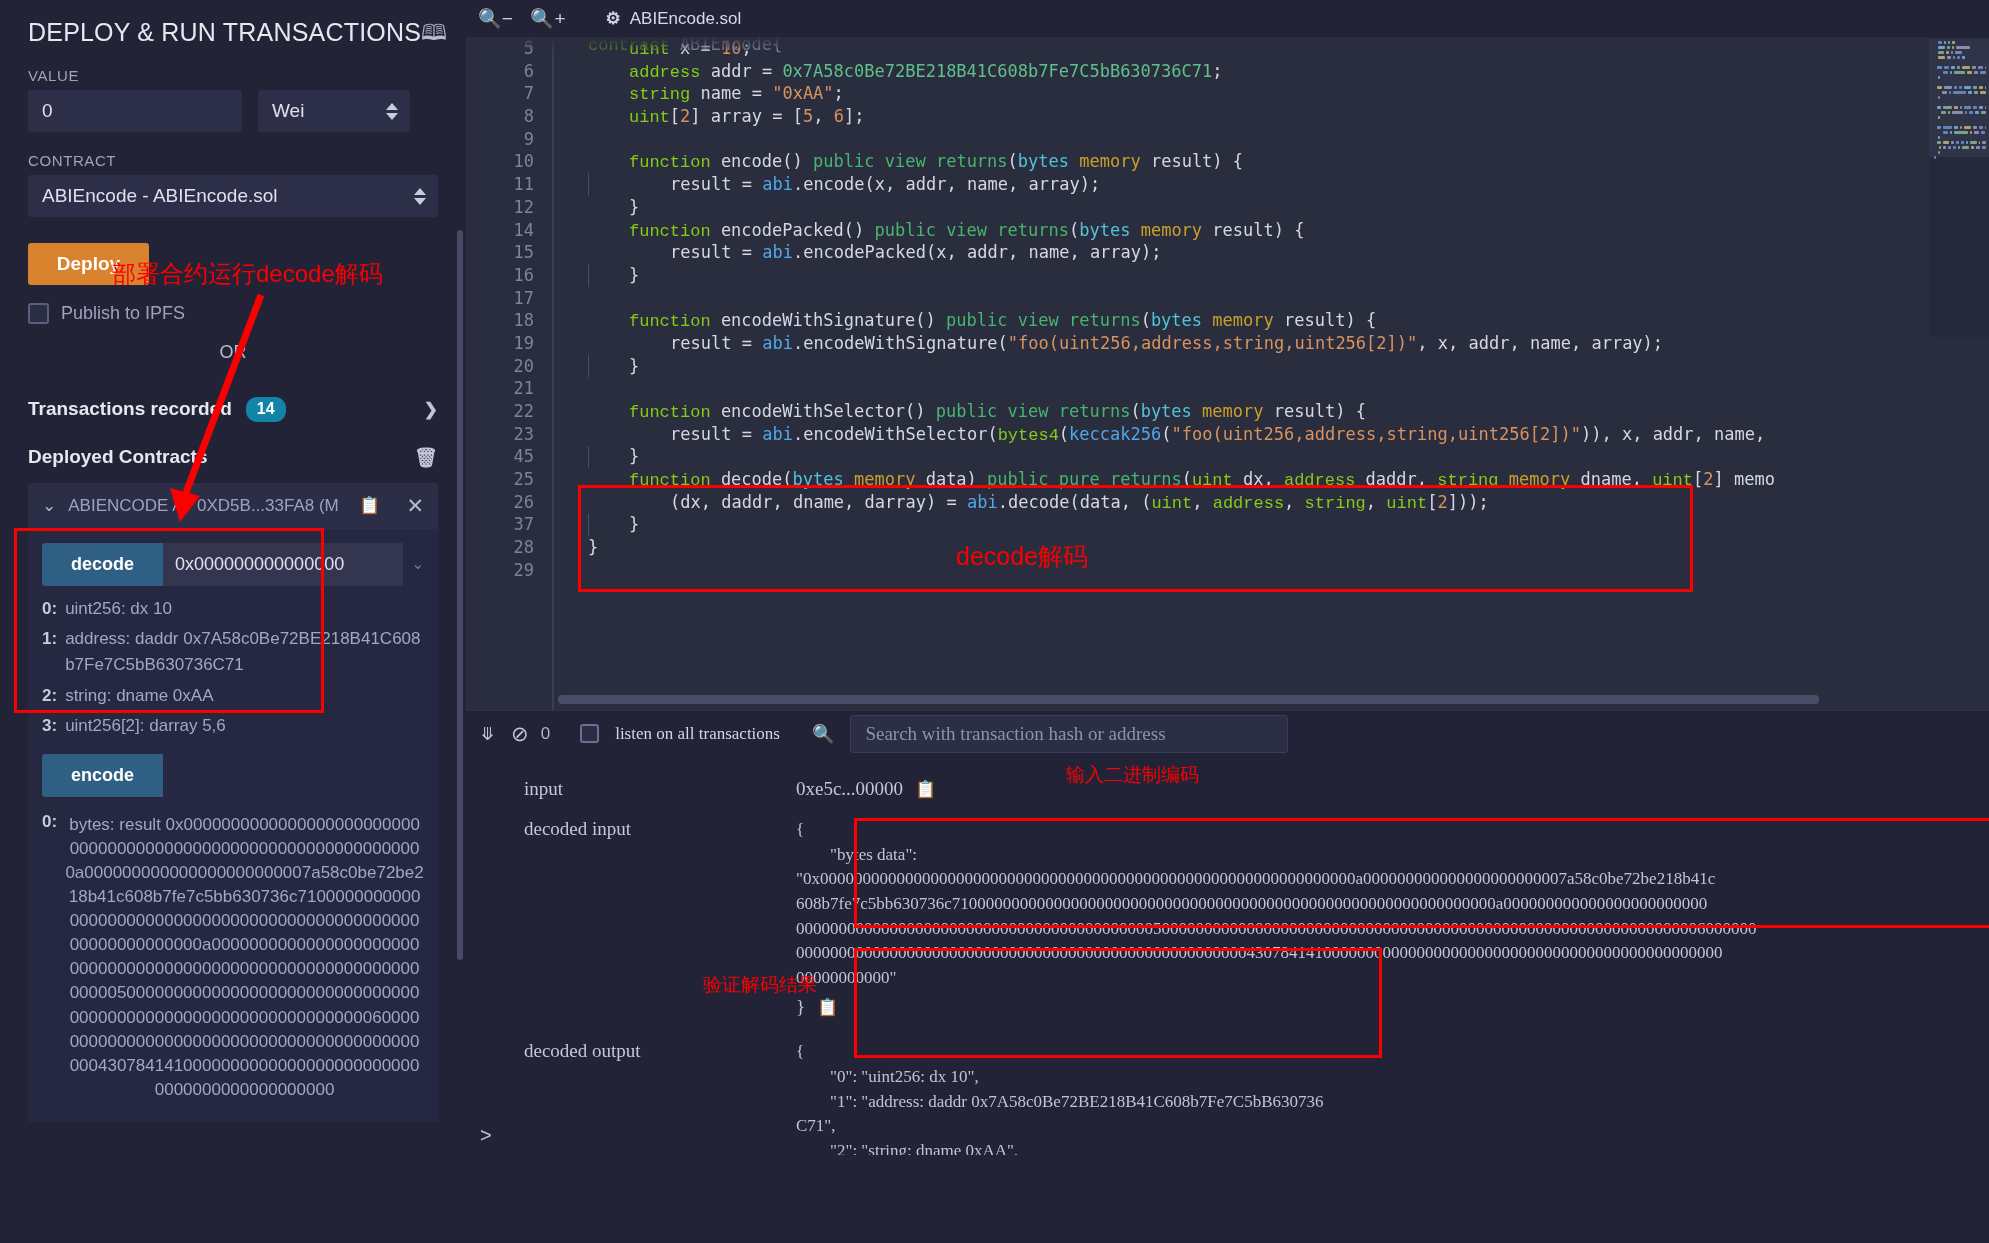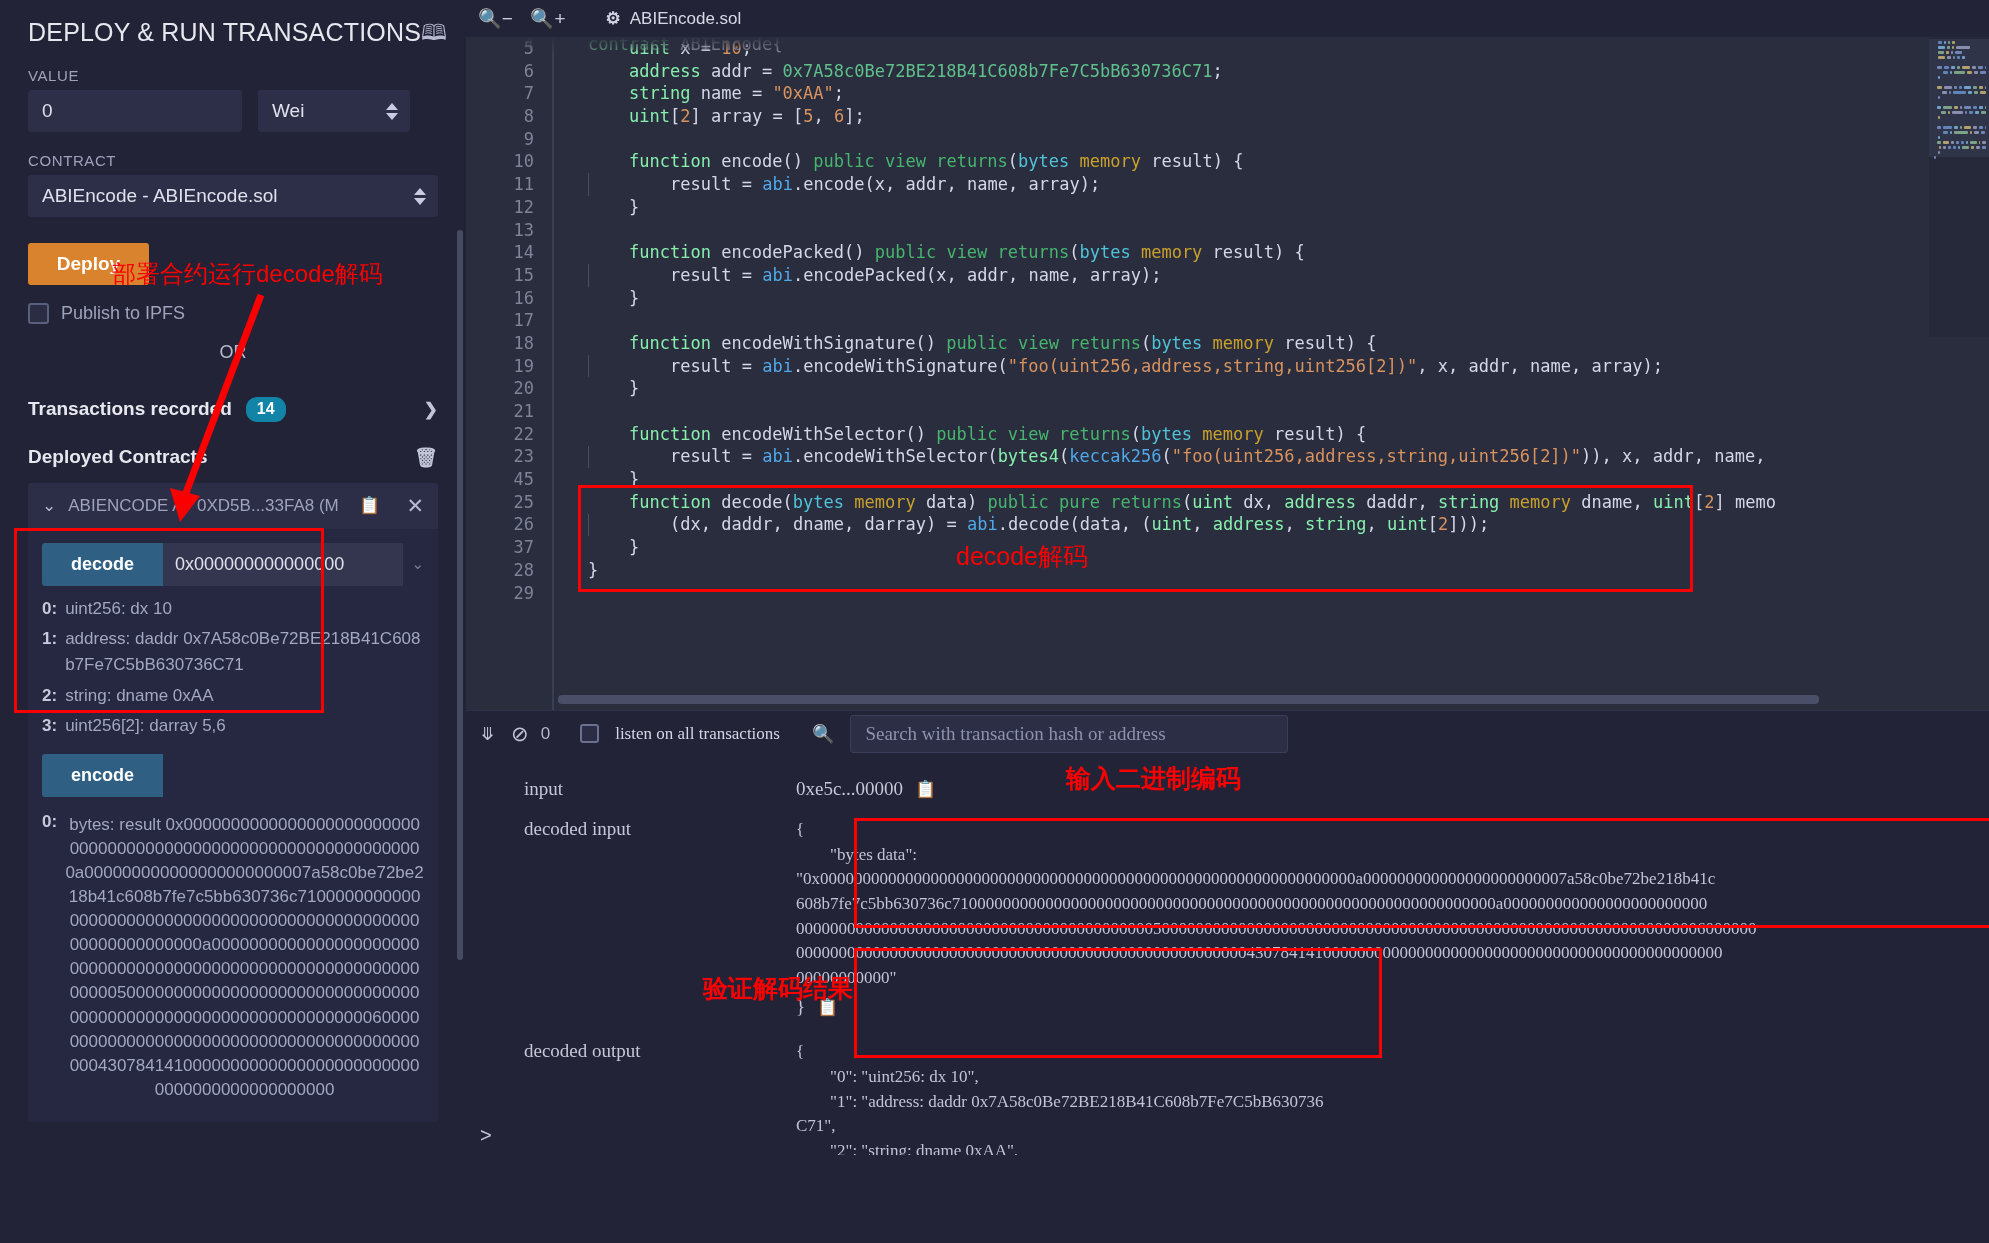--- a/index.html
+++ b/index.html
@@ -165,21 +165,21 @@
     font-family: "DejaVu Sans Mono", monospace; font-size: 17px; line-height: 22.7px;
     overflow: hidden;
   }
   .cl { display: flex; height: 22.7px; white-space: pre; }
   .ln {
     flex: 0 0 86px; text-align: right; padding-right: 18px;
     color: #7e8398; user-select: none;
   }
   .ct { padding-left: 36px; }
   
-  .k   { color: #86efac; }       
+  .k   { color: #84cc16; font-family: Liberation Mono, monospace; }       
   .mod { color: #46b56d; }       
   .ty  { color: #4fc3d7; }       
   .mem { color: #c8a02a; }       
   .id  { color: #d4d7e5; }       
   .num { color: #d9935e; }       
   .str { color: #d9935e; }       
   .fn2 { color: #4fa8e8; }       
   .pun { color: #d4d7e5; }
   .grn { color: #5fc08b; }       
   .gutter-bar {
@@ -248,21 +248,21 @@
   }
   .copy-ic { color: #b8bbce; font-size: 17px; }
   .jsonblk {
     font-family: "Liberation Serif", serif; color: #c1c4d6; font-size: 17px;
     line-height: 1.45; white-space: pre-wrap; word-break: break-all;
   }
   .jsonbrace { font-family: "Liberation Serif", serif; color: #c1c4d6; font-size: 19px; }
   .prompt-row { position: absolute; left: 14px; bottom: 8px; color: #c2c5d8; font-size: 20px; }
 
   .term-redbox { position: absolute; border: 3px solid #fb0000; pointer-events: none; z-index: 6; }
-  .term-redtext { position: absolute; color: #fb0000; font-size: 25px; white-space: nowrap; pointer-events: none; z-index: 6; font-weight: bold; }
+  .term-redtext { position: absolute; color: #fb0000; font-size: 19px; white-space: nowrap; pointer-events: none; z-index: 6; }
 
   
   .code-redbox { position: absolute; border: 3px solid #fb0000; pointer-events: none; z-index: 6; }
   .code-redtext { position: absolute; color: #fb0000; font-size: 25px; white-space: nowrap; pointer-events: none; z-index: 6; }
 
   
   .arrow-svg { position: absolute; left: 0; top: 0; pointer-events: none; z-index: 8; }
 </style>
 </head>
 <body>
@@ -393,21 +393,20 @@
     <div class="editor-wrap">
       <div class="code-area" id="code-area">
           <div class="cl"><span class="ln">5</span><span class="ct"><span class="pun"> </span><span class="pun"> </span><span class="pun"> </span><span class="pun"> </span><span class="k">uint</span><span class="pun"> </span><span class="id">x</span><span class="pun"> </span><span class="pun">=</span><span class="pun"> </span><span class="num">10</span><span class="pun">;</span></span></div>
           <div class="cl"><span class="ln">6</span><span class="ct"><span class="pun"> </span><span class="pun"> </span><span class="pun"> </span><span class="pun"> </span><span class="k">address</span><span class="pun"> </span><span class="id">addr</span><span class="pun"> </span><span class="pun">=</span><span class="pun"> </span><span class="grn">0x7A58c0Be72BE218B41C608b7Fe7C5bB630736C71</span><span class="pun">;</span></span></div>
           <div class="cl"><span class="ln">7</span><span class="ct"><span class="pun"> </span><span class="pun"> </span><span class="pun"> </span><span class="pun"> </span><span class="k">string</span><span class="pun"> </span><span class="id">name</span><span class="pun"> </span><span class="pun">=</span><span class="pun"> </span><span class="str">"0xAA"</span><span class="pun">;</span></span></div>
           <div class="cl"><span class="ln">8</span><span class="ct"><span class="pun"> </span><span class="pun"> </span><span class="pun"> </span><span class="pun"> </span><span class="k">uint</span><span class="pun">[</span><span class="num">2</span><span class="pun">]</span><span class="pun"> </span><span class="id">array</span><span class="pun"> </span><span class="pun">=</span><span class="pun"> </span><span class="pun">[</span><span class="num">5</span><span class="pun">,</span><span class="pun"> </span><span class="num">6</span><span class="pun">]</span><span class="pun">;</span></span></div>
           <div class="cl"><span class="ln">9</span><span class="ct"></span></div>
           <div class="cl"><span class="ln">10</span><span class="ct"><span class="pun"> </span><span class="pun"> </span><span class="pun"> </span><span class="pun"> </span><span class="k">function</span><span class="pun"> </span><span class="id">encode</span><span class="pun">(</span><span class="pun">)</span><span class="pun"> </span><span class="mod">public</span><span class="pun"> </span><span class="mod">view</span><span class="pun"> </span><span class="mod">returns</span><span class="pun">(</span><span class="ty">bytes</span><span class="pun"> </span><span class="mem">memory</span><span class="pun"> </span><span class="id">result</span><span class="pun">)</span><span class="pun"> </span><span class="pun">{</span></span></div>
           <div class="cl"><span class="ln">11</span><span class="ct"><span class="pun"> </span><span class="pun"> </span><span class="pun"> </span><span class="pun"> </span><span class="pun"> </span><span class="pun"> </span><span class="pun"> </span><span class="pun"> </span><span class="id">result</span><span class="pun"> </span><span class="pun">=</span><span class="pun"> </span><span class="fn2">abi</span><span class="pun">.</span><span class="id">encode</span><span class="pun">(</span><span class="id">x</span><span class="pun">,</span><span class="pun"> </span><span class="id">addr</span><span class="pun">,</span><span class="pun"> </span><span class="id">name</span><span class="pun">,</span><span class="pun"> </span><span class="id">array</span><span class="pun">)</span><span class="pun">;</span></span></div>
           <div class="cl"><span class="ln">12</span><span class="ct"><span class="pun"> </span><span class="pun"> </span><span class="pun"> </span><span class="pun"> </span><span class="pun">}</span></span></div>
-          <div class="cl"><span class="ln">13</span><span class="ct"></span></div>
           <div class="cl"><span class="ln">14</span><span class="ct"><span class="pun"> </span><span class="pun"> </span><span class="pun"> </span><span class="pun"> </span><span class="k">function</span><span class="pun"> </span><span class="id">encodePacked</span><span class="pun">(</span><span class="pun">)</span><span class="pun"> </span><span class="mod">public</span><span class="pun"> </span><span class="mod">view</span><span class="pun"> </span><span class="mod">returns</span><span class="pun">(</span><span class="ty">bytes</span><span class="pun"> </span><span class="mem">memory</span><span class="pun"> </span><span class="id">result</span><span class="pun">)</span><span class="pun"> </span><span class="pun">{</span></span></div>
           <div class="cl"><span class="ln">15</span><span class="ct"><span class="pun"> </span><span class="pun"> </span><span class="pun"> </span><span class="pun"> </span><span class="pun"> </span><span class="pun"> </span><span class="pun"> </span><span class="pun"> </span><span class="id">result</span><span class="pun"> </span><span class="pun">=</span><span class="pun"> </span><span class="fn2">abi</span><span class="pun">.</span><span class="id">encodePacked</span><span class="pun">(</span><span class="id">x</span><span class="pun">,</span><span class="pun"> </span><span class="id">addr</span><span class="pun">,</span><span class="pun"> </span><span class="id">name</span><span class="pun">,</span><span class="pun"> </span><span class="id">array</span><span class="pun">)</span><span class="pun">;</span></span></div>
           <div class="cl"><span class="ln">16</span><span class="ct"><span class="pun"> </span><span class="pun"> </span><span class="pun"> </span><span class="pun"> </span><span class="pun">}</span></span></div>
           <div class="cl"><span class="ln">17</span><span class="ct"></span></div>
           <div class="cl"><span class="ln">18</span><span class="ct"><span class="pun"> </span><span class="pun"> </span><span class="pun"> </span><span class="pun"> </span><span class="k">function</span><span class="pun"> </span><span class="id">encodeWithSignature</span><span class="pun">(</span><span class="pun">)</span><span class="pun"> </span><span class="mod">public</span><span class="pun"> </span><span class="mod">view</span><span class="pun"> </span><span class="mod">returns</span><span class="pun">(</span><span class="ty">bytes</span><span class="pun"> </span><span class="mem">memory</span><span class="pun"> </span><span class="id">result</span><span class="pun">)</span><span class="pun"> </span><span class="pun">{</span></span></div>
           <div class="cl"><span class="ln">19</span><span class="ct"><span class="pun"> </span><span class="pun"> </span><span class="pun"> </span><span class="pun"> </span><span class="pun"> </span><span class="pun"> </span><span class="pun"> </span><span class="pun"> </span><span class="id">result</span><span class="pun"> </span><span class="pun">=</span><span class="pun"> </span><span class="fn2">abi</span><span class="pun">.</span><span class="id">encodeWithSignature</span><span class="pun">(</span><span class="str">"foo(uint256,address,string,uint256[2])"</span><span class="pun">,</span><span class="pun"> </span><span class="id">x</span><span class="pun">,</span><span class="pun"> </span><span class="id">addr</span><span class="pun">,</span><span class="pun"> </span><span class="id">name</span><span class="pun">,</span><span class="pun"> </span><span class="id">array</span><span class="pun">)</span><span class="pun">;</span></span></div>
           <div class="cl"><span class="ln">20</span><span class="ct"><span class="pun"> </span><span class="pun"> </span><span class="pun"> </span><span class="pun"> </span><span class="pun">}</span></span></div>
           <div class="cl"><span class="ln">21</span><span class="ct"></span></div>
           <div class="cl"><span class="ln">22</span><span class="ct"><span class="pun"> </span><span class="pun"> </span><span class="pun"> </span><span class="pun"> </span><span class="k">function</span><span class="pun"> </span><span class="id">encodeWithSelector</span><span class="pun">(</span><span class="pun">)</span><span class="pun"> </span><span class="mod">public</span><span class="pun"> </span><span class="mod">view</span><span class="pun"> </span><span class="mod">returns</span><span class="pun">(</span><span class="ty">bytes</span><span class="pun"> </span><span class="mem">memory</span><span class="pun"> </span><span class="id">result</span><span class="pun">)</span><span class="pun"> </span><span class="pun">{</span></span></div>
           <div class="cl"><span class="ln">23</span><span class="ct"><span class="pun"> </span><span class="pun"> </span><span class="pun"> </span><span class="pun"> </span><span class="pun"> </span><span class="pun"> </span><span class="pun"> </span><span class="pun"> </span><span class="id">result</span><span class="pun"> </span><span class="pun">=</span><span class="pun"> </span><span class="fn2">abi</span><span class="pun">.</span><span class="id">encodeWithSelector</span><span class="pun">(</span><span class="k">bytes4</span><span class="pun">(</span><span class="fn2">keccak256</span><span class="pun">(</span><span class="str">"foo(uint256,address,string,uint256[2])"</span><span class="pun">)</span><span class="pun">)</span><span class="pun">,</span><span class="pun"> </span><span class="id">x</span><span class="pun">,</span><span class="pun"> </span><span class="id">addr</span><span class="pun">,</span><span class="pun"> </span><span class="id">name</span><span class="pun">,</span></span></div>

